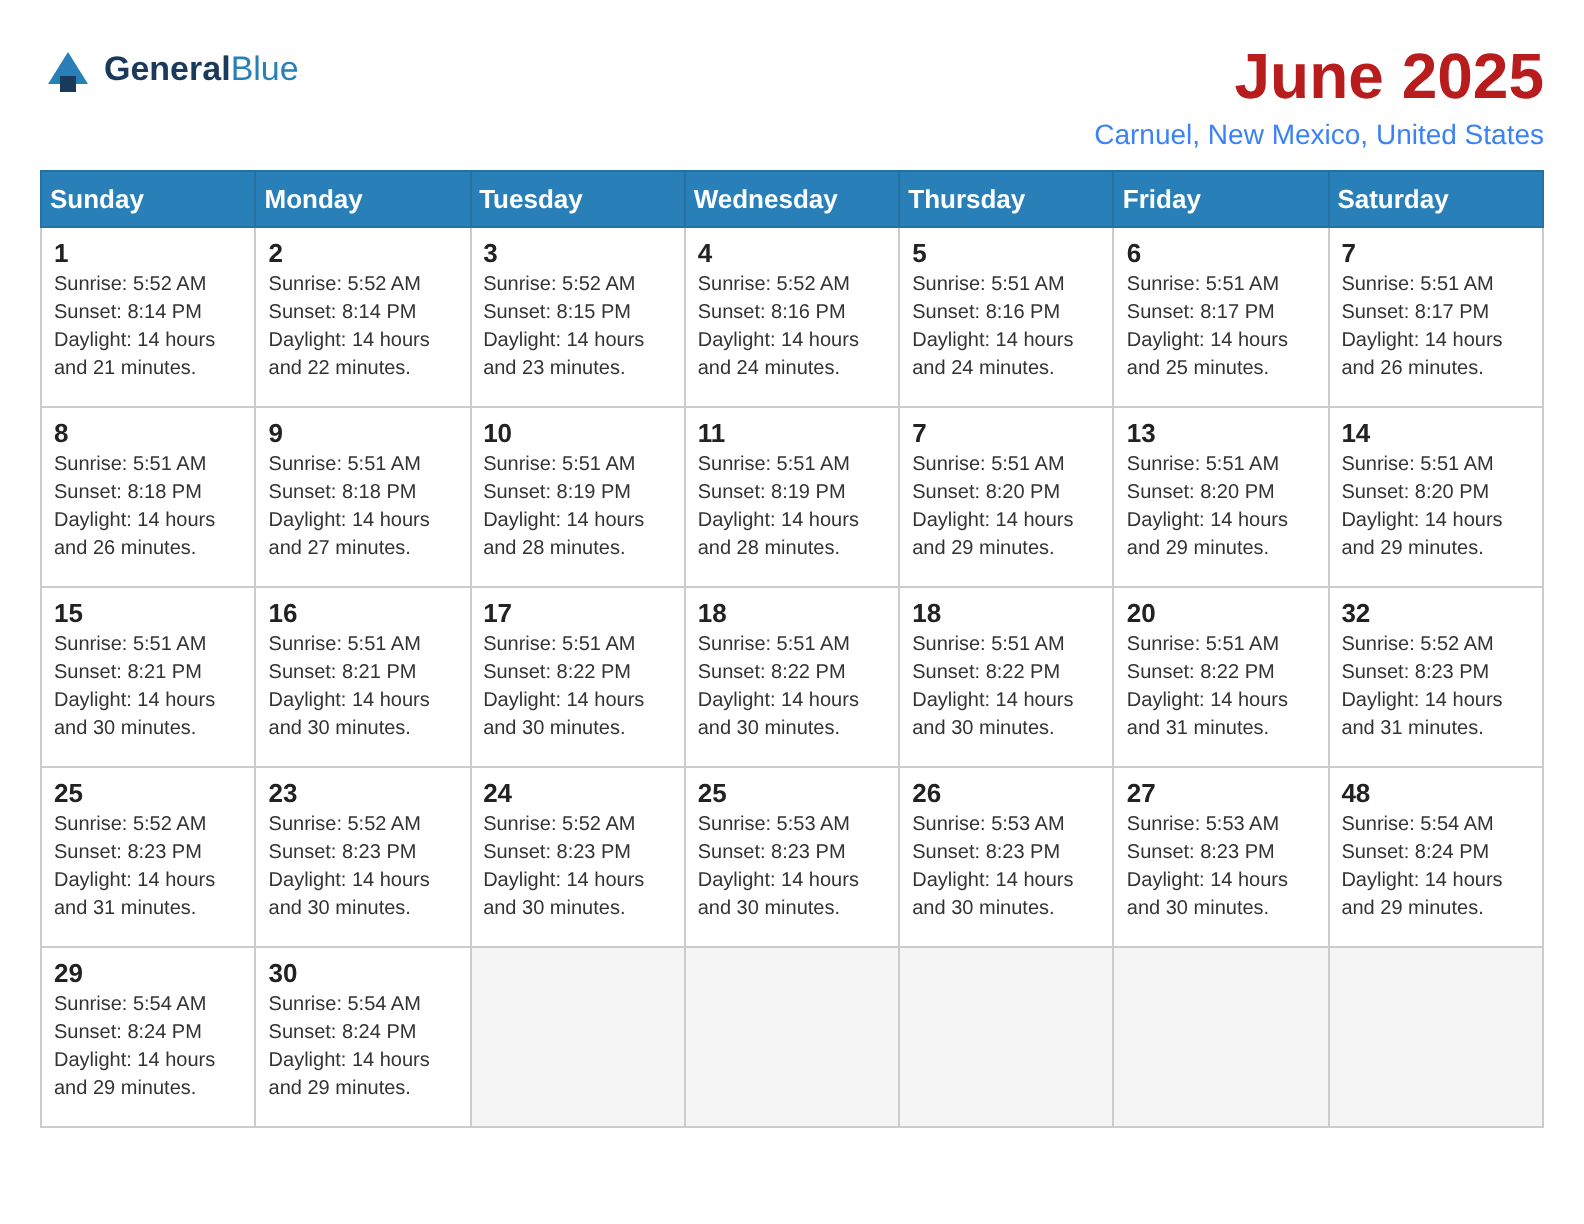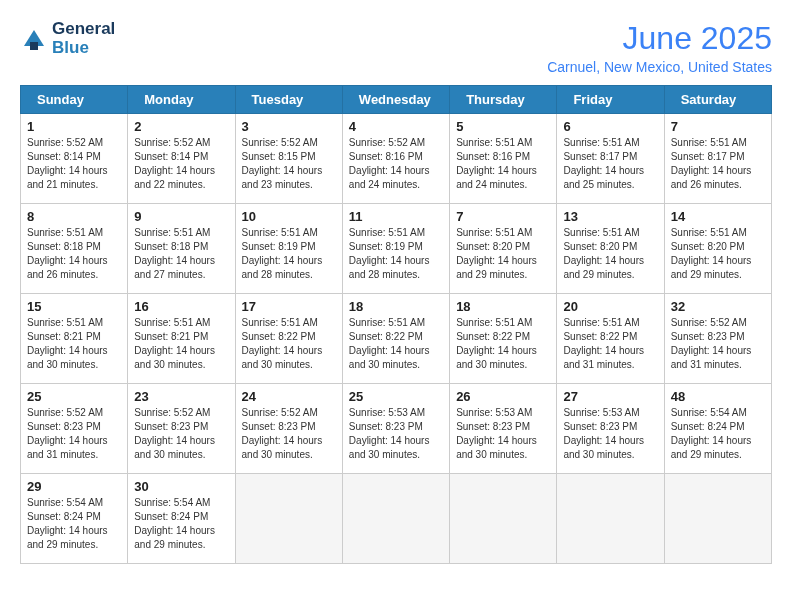--- a/index.html
+++ b/index.html
@@ -14,40 +14,40 @@
       display: flex;
       justify-content: space-between;
       align-items: flex-start;
       margin-bottom: 10px;
     }
     .title-block {
       text-align: right;
     }
     .month-title {
       font-size: 32px;
-      font-weight: normal;
-      color: #3b82f6;
+      font-weight: bold;
+      color: #b91c1c;
     }
     .location-title {
       font-size: 14px;
       color: #3b82f6;
       margin-top: 2px;
     }
     .calendar {
       width: 100%;
       border-collapse: collapse;
       border: 1px solid #ccc;
     }
     .calendar th {
       background-color: #2980b9;
       color: #fff;
       font-size: 13px;
       font-weight: bold;
       text-align: left;
-      padding: 6px 16px;
+      padding: 6px 4px;
       border: 1px solid #2471a3;
     }
     .calendar td {
       vertical-align: top;
       border: 1px solid #ccc;
       padding: 5px 6px;
       width: calc(100% / 7);
       height: 90px;
       font-size: 10.5px;
       color: #222;
@@ -68,36 +68,36 @@
       color: #333;
       margin-top: 12px;
     }
     .logo-wrap {
       display: flex;
       align-items: center;
       gap: 0;
     }
     .logo-text-wrap {
       display: flex;
-      flex-direction: column;
+      flex-direction: row;
       line-height: 1.1;
     }
   </style>
 </head>
 <body>
 
 <div class="header">
   <div class="logo-wrap">
     <svg width="28" height="28" viewBox="0 0 28 28" style="margin-right:4px;margin-top:2px;">
       <polygon points="14,4 24,20 4,20" fill="#2980b9"></polygon>
       <rect x="10" y="16" width="8" height="8" fill="#1a3a5c"></rect>
     </svg>
     <div class="logo-text-wrap">
       <span style="font-size:17px;font-weight:bold;color:#1a3a5c;">General</span>
-      <span style="font-size:17px;font-weight:bold;color:#2980b9;">Blue</span>
+      <span style="font-size:17px;font-weight:normal;color:#2980b9;">Blue</span>
     </div>
   </div>
   <div class="title-block">
     <div class="month-title">June 2025</div>
     <div class="location-title">Carnuel, New Mexico, United States</div>
   </div>
 </div>
 
 <table class="calendar">
   <thead>

